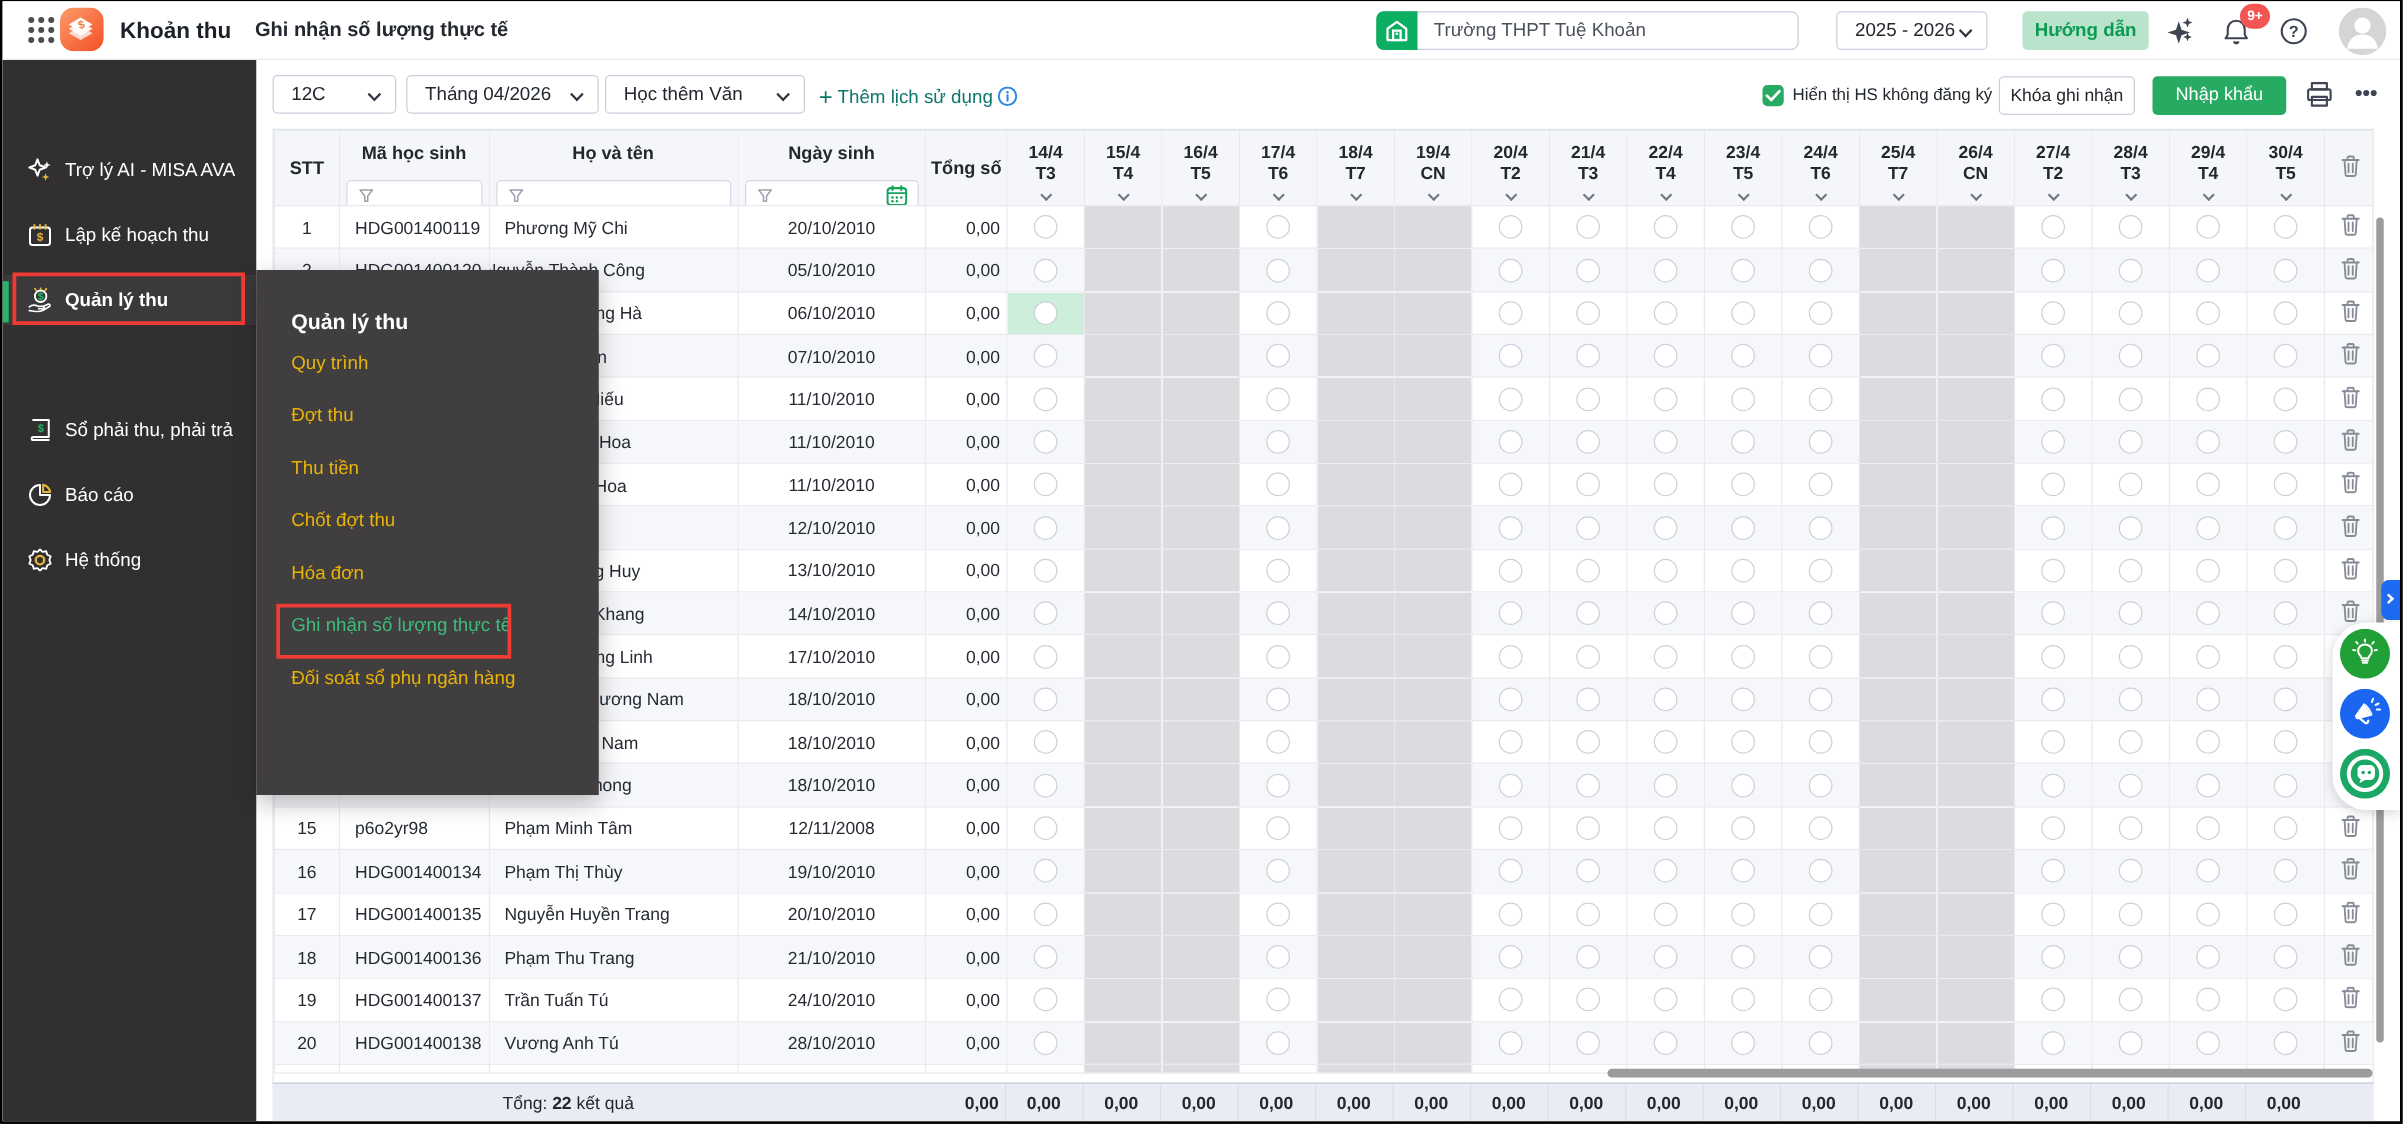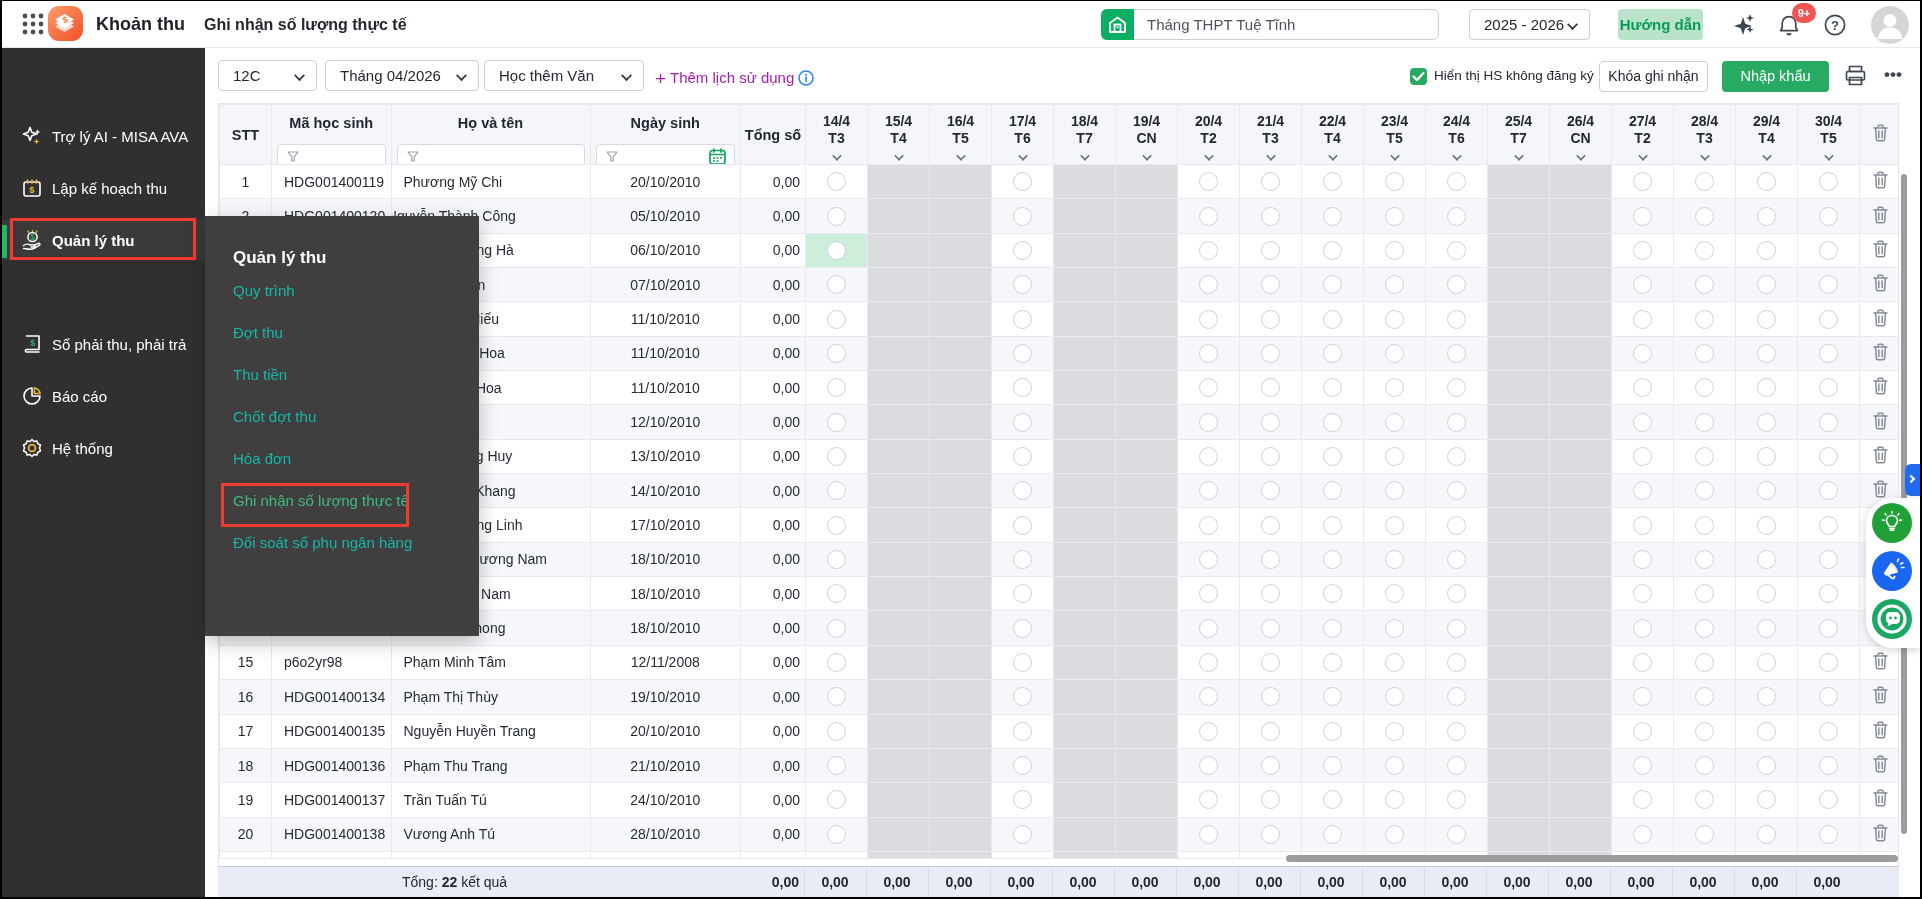--- a/index.html
+++ b/index.html
@@ -10,21 +10,21 @@
 .ttl1{font-size:18px;font-weight:700;color:#1c2127}
 .ttl2{font-size:16px;font-weight:700;color:#23272e}
 
 #sidebar{left:0;top:47px;width:203px;height:849px;background:#322f30}
 .sbitem{position:absolute;left:0;width:203px;height:40px;color:#fff;font-size:15px}
 .sbitem .lbl{position:absolute;left:50px;top:50%;transform:translateY(-50%);white-space:nowrap}
 .sbitem svg{position:absolute;left:20px;top:50%;transform:translateY(-50%)}
 
 #panel{left:203px;top:215px;width:274px;height:420px;background:#413e3f;box-shadow:0 6px 18px rgba(0,0,0,.25)}
 .pn-ttl{position:absolute;left:28px;top:32px;font-size:17px;font-weight:700;color:#fff}
-.pn-it{position:absolute;left:28px;color:#14b8a6;font-size:15px;white-space:nowrap}
+.pn-it{position:absolute;left:28px;color:#eab308;font-size:15px;white-space:nowrap}
 
 .sel{position:absolute;height:31px;background:#fff;border:1px solid #c9cedb;border-radius:4px;
  font-size:15px;color:#23272e;line-height:29px;padding-left:14px}
 .sel .chev{position:absolute;right:12px;top:10px;line-height:0}
 .chevi{display:inline-block;width:9px;height:9px;border-right:2px solid #2d3442;border-bottom:2px solid #2d3442;transform:rotate(45deg) scale(.85)}
 .btn{position:absolute;height:31px;border-radius:4px;font-size:15px;text-align:center}
 
 #tblwrap{left:216px;top:102px;width:1681px;height:763px;overflow:hidden;border:1px solid #e2e5ec;border-bottom:none}
 table{border-collapse:collapse;table-layout:fixed;width:1681px}
 td,th{border:1px solid #e8eaf0;overflow:hidden;white-space:nowrap;font-size:14px;color:#262b33;font-weight:400;position:relative;padding:0}
@@ -80,24 +80,24 @@
 <div class="ab ttl1" style="left:94px;top:13px">Khoản thu</div>
 <div class="ab ttl2" style="left:202px;top:15px">Ghi nhận số lượng thực tế</div>
 <div class="ab" style="left:1099px;top:8px;width:338px;height:31px;border:1px solid #c9cedb;border-radius:6px;background:#fff">
 <div class="ab" style="left:-1px;top:-1px;width:33px;height:31px;background:#0caf61;border-radius:6px 0 0 6px">
           <svg class="" style="position:absolute;left:7px;top:6px" width="19" height="19" viewBox="0 0 19 19">
             <path d="M9.5 2.5 L17 8 L17 17 L2 17 L2 8 Z" fill="none" stroke="#fff" stroke-width="1.8" stroke-linejoin="round"></path>
             <rect x="6.5" y="9.5" width="6" height="7.5" fill="none" stroke="#fff" stroke-width="1.8"></rect>
             <circle cx="9.5" cy="12" r="1.1" fill="#fff"></circle>
           </svg>
         </div>
-<div class="ab" style="left:45px;top:6px;font-size:15px;color:#4c525b">Tháng THPT Tuệ Tĩnh</div>
+<div class="ab" style="left:45px;top:6px;font-size:15px;color:#4c525b">Trường THPT Tuệ Khoản</div>
 </div>
 <div class="sel ab" style="left:1467px;top:8px;width:121px">2025 - 2026<span class="chev"><span class="chevi"></span></span></div>
-<div class="btn ab" style="left:1616px;top:8px;width:85px;background:#b9e4cb;color:#0b9b53;font-weight:700;line-height:31px">Hướng dẫn</div>
+<div class="btn ab" style="left:1616px;top:8px;width:101px;background:#b9e4cb;color:#0b9b53;font-weight:700;line-height:31px">Hướng dẫn</div>
 <div class="ab" style="left:1732px;top:13px"><svg class="" style="" width="21" height="22" viewBox="0 0 21 22">
           <path d="M10 1 L12.2 7.8 L19 10 L12.2 12.2 L10 19 L7.8 12.2 L1 10 L7.8 7.8 Z" fill="#3e4653" transform="translate(-1,2)"></path>
           <path d="M16 0 L17.1 2.9 L20 4 L17.1 5.1 L16 8 L14.9 5.1 L12 4 L14.9 2.9 Z" fill="#3e4653"></path>
           <path d="M16 12 L17 14.5 L19.5 15.5 L17 16.5 L16 19 L15 16.5 L12.5 15.5 L15 14.5 Z" fill="#3e4653"></path>
         </svg></div>
 <div class="ab" style="left:1776px;top:13px"><svg class="" style="" width="22" height="22" viewBox="0 0 22 22">
           <path d="M11 2.6 C6.8 2.6 4.2 5.8 4.2 9.6 L4.2 13.8 L2.5 16.6 L19.5 16.6 L17.8 13.8 L17.8 9.6 C17.8 5.8 15.2 2.6 11 2.6 Z" class="ic" stroke-width="1.9"></path>
           <path d="M9 19.2 C9.4 20.3 10.1 20.8 11 20.8 C11.9 20.8 12.6 20.3 13 19.2" fill="#3e4653" stroke="#3e4653" stroke-width="1.5"></path>
         </svg></div>
 <div class="ab" style="left:1790px;top:2px;width:24px;height:20px;border-radius:10px;background:#f25552;color:#fff;font-size:11px;font-weight:700;text-align:center;line-height:20px">9+</div>
@@ -156,21 +156,21 @@
           <path d="M10 1.5 L12 3.5 L15 3 L15.8 5.8 L18.5 7 L17.5 10 L18.5 13 L15.8 14.2 L15 17 L12 16.5 L10 18.5 L8 16.5 L5 17 L4.2 14.2 L1.5 13 L2.5 10 L1.5 7 L4.2 5.8 L5 3 L8 3.5 Z" stroke="#fff" stroke-width="1.5" fill="none" stroke-linejoin="round"></path>
           <circle cx="10" cy="10" r="3.4" stroke="#e7b73c" stroke-width="1.8" fill="none"></circle>
         </svg>
         <span class="lbl" style="">Hệ thống</span>
       </div>
 <div class="ab" style="left:0;top:177px;width:5px;height:33px;background:#27b467"></div>
 </div>
 <div class="sel ab" style="left:216px;top:59px;width:99px">12C<span class="chev"><span class="chevi"></span></span></div>
 <div class="sel ab" style="left:323px;top:59px;width:154px">Tháng 04/2026<span class="chev"><span class="chevi"></span></span></div>
 <div class="sel ab" style="left:482px;top:59px;width:160px">Học thêm Văn<span class="chev"><span class="chevi"></span></span></div>
-<div class="ab" style="left:653px;top:67px;font-size:15px;color:#a21caf"><span style="font-size:19px;vertical-align:-2px">+</span> Thêm lịch sử dụng <span style="display:inline-block;vertical-align:-3px"><svg class="" style="" width="16" height="16" viewBox="0 0 16 16">
+<div class="ab" style="left:653px;top:67px;font-size:15px;color:#0f766e"><span style="font-size:19px;vertical-align:-2px">+</span> Thêm lịch sử dụng <span style="display:inline-block;vertical-align:-3px"><svg class="" style="" width="16" height="16" viewBox="0 0 16 16">
           <circle cx="8" cy="8" r="7" stroke="#2e86ec" stroke-width="1.6" fill="none"></circle>
           <path d="M8 7.2 L8 11.5" stroke="#2e86ec" stroke-width="1.6" stroke-linecap="round"></path>
           <circle cx="8" cy="4.8" r="1" fill="#2e86ec"></circle>
         </svg></span></div>
 <div class="ab" style="left:1408px;top:67px;width:17px;height:17px;background:#27ab62;border-radius:4px"><svg class="" style="" width="17" height="17" viewBox="0 0 17 17">
         <path d="M3.5 8.5 L7 12 L13.5 5" stroke="#fff" stroke-width="2.2" fill="none" stroke-linecap="round" stroke-linejoin="round"></path>
       </svg></div>
 <div class="ab" style="left:1432px;top:67px;font-size:13.5px;color:#23272e">Hiển thị HS không đăng ký</div>
 <div class="btn ab" style="left:1597px;top:60px;width:109px;border:1px solid #c9cedb;background:#fff;color:#23272e;line-height:29px;font-size:14px">Khóa ghi nhận</div>
 <div class="btn ab" style="left:1720px;top:60px;width:107px;background:#27ab62;color:#fff;line-height:31px;font-size:14.5px">Nhập khẩu</div>

